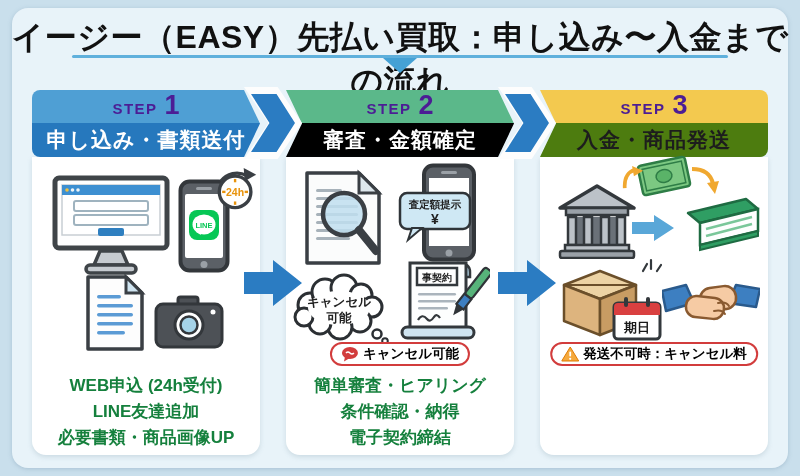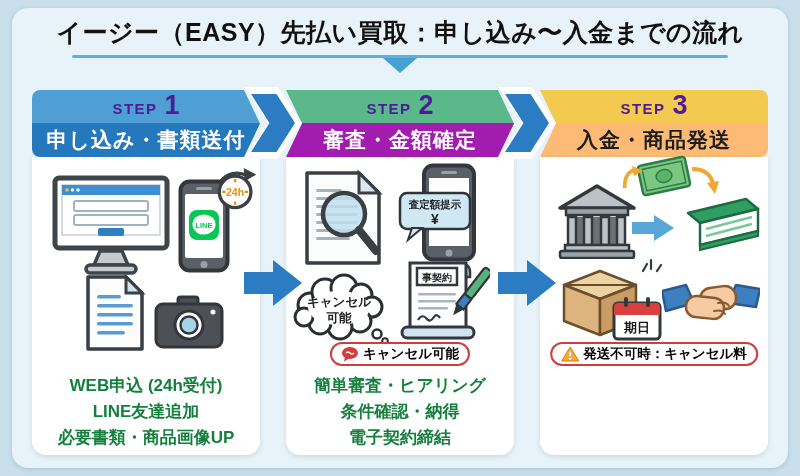--- a/index.html
+++ b/index.html
@@ -1,35 +1,35 @@
 <!DOCTYPE html>
 <html><head>
 <meta charset="utf-8">
 <style>
   html,body{margin:0;padding:0;}
   body{width:800px;height:476px;overflow:hidden;font-family:"Liberation Sans","DejaVu Sans",sans-serif;}
   .canvas{position:relative;width:800px;height:476px;background:#c9dfec;}
   .panel{position:absolute;inset:8px 12px;background:#e8f3f9;border-radius:16px;box-shadow:0 1px 4px rgba(110,140,165,.35);}
-  .page-title{position:absolute;top:16px;left:0;right:0;text-align:center;font-size:25px;font-weight:800;color:#111;letter-spacing:.5px;}
+  .page-title{position:absolute;top:16px;left:0;right:0;text-align:center;font-size:32px;font-weight:800;color:#111;letter-spacing:.5px;}
   .title-underline{position:absolute;top:55px;left:72px;right:72px;height:3px;background:#5fb0dc;border-radius:2px;}
   .title-pointer{position:absolute;top:58px;left:50%;margin-left:-17px;width:0;height:0;border-left:17px solid transparent;border-right:17px solid transparent;border-top:15px solid #45a1d5;}
 
   .col{position:absolute;top:90px;width:228px;height:365px;}
   .col1{left:32px;} .col2{left:286px;} .col3{left:540px;}
   .step-header{position:relative;height:67px;overflow:hidden;}
   .col1 .step-header{border-radius:8px 0 0 8px;clip-path:polygon(0 0,calc(100% - 16px) 0,100% 50%,calc(100% - 16px) 100%,0 100%);}
   .col2 .step-header{clip-path:polygon(0 0,calc(100% - 16px) 0,100% 50%,calc(100% - 16px) 100%,0 100%,16px 50%);}
   .col3 .step-header{border-radius:0 8px 8px 0;clip-path:polygon(0 0,100% 0,100% 100%,0 100%,16px 50%);}
   .band-step{height:33px;display:flex;align-items:baseline;justify-content:center;gap:7px;color:#4c1d95;}
   .band-step .stp{font-size:15px;font-weight:700;letter-spacing:1.5px;line-height:33px;}
   .band-step .num{font-size:27px;font-weight:700;}
   .band-title{height:34px;display:flex;align-items:center;justify-content:center;font-size:21px;font-weight:800;color:#fff;letter-spacing:1px;}
   .col1 .band-step{background:#4f9fd4;} .col1 .band-title{background:#2678bd;}
-  .col2 .band-step{background:#5bb88a;} .col2 .band-title{background:#a21caf;}
-  .col3 .band-step{background:#f3c94f;} .col3 .band-title{background:#fdba74;color:#1d1d1d;}
+  .col2 .band-step{background:#5bb88a;} .col2 .band-title{background:#000000;}
+  .col3 .band-step{background:#f3c94f;} .col3 .band-title{background:#4d7c0f;color:#1d1d1d;}
 
   .card{position:absolute;top:67px;left:0;right:0;bottom:0;background:#fff;border-radius:0 0 14px 14px;box-shadow:0 2px 5px rgba(100,130,150,.22);}
   .abs{position:absolute;}
 
   .chev{position:absolute;z-index:5;clip-path:polygon(0 0,58% 0,100% 50%,58% 100%,0 100%,42% 50%);}
   .chev.white{background:#fdfdfd;}
   .chev.blue{background:#2b7cc2;}
   .mid-arrow{position:absolute;z-index:4;background:#2b7cc2;clip-path:polygon(0 28%,50% 28%,50% 4%,100% 50%,50% 96%,50% 72%,0 72%);}
 
   .notes{position:absolute;left:0;right:0;top:216px;text-align:center;}

